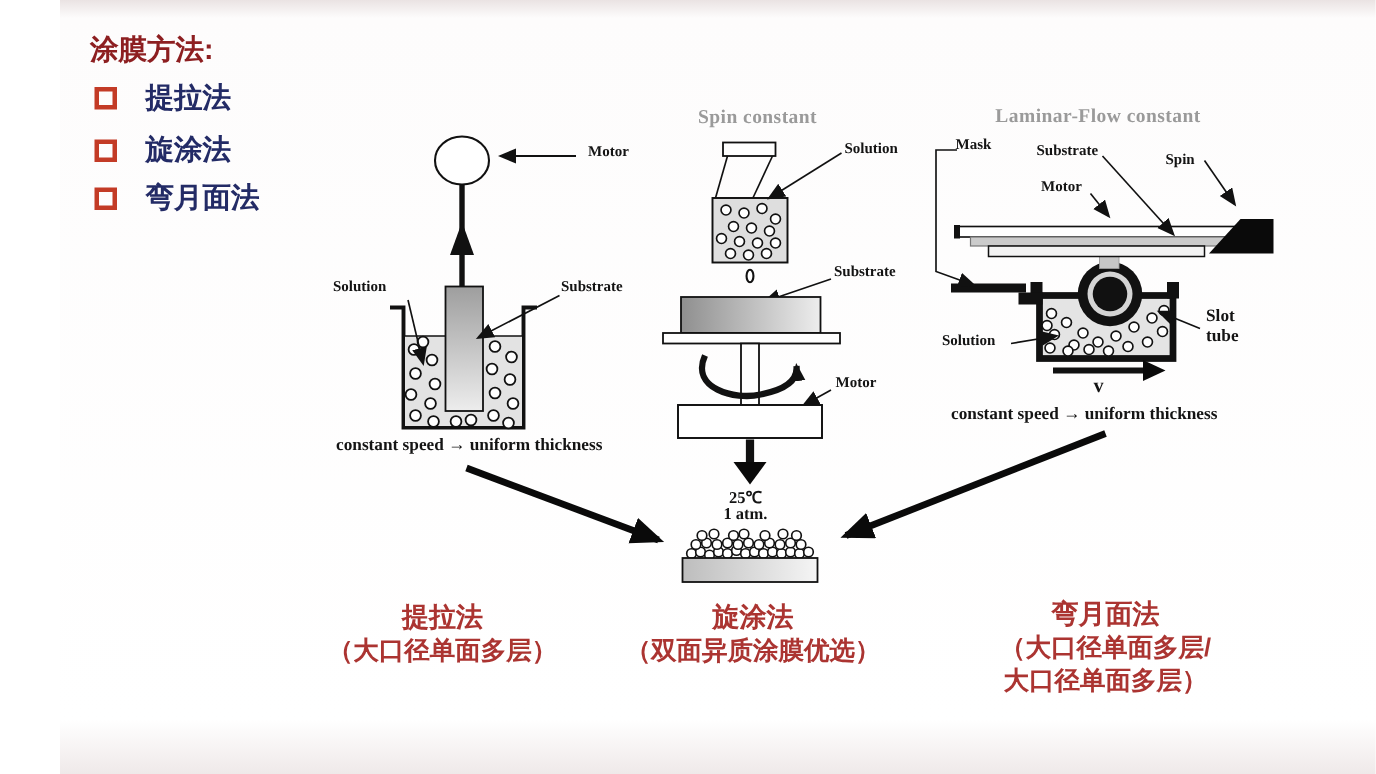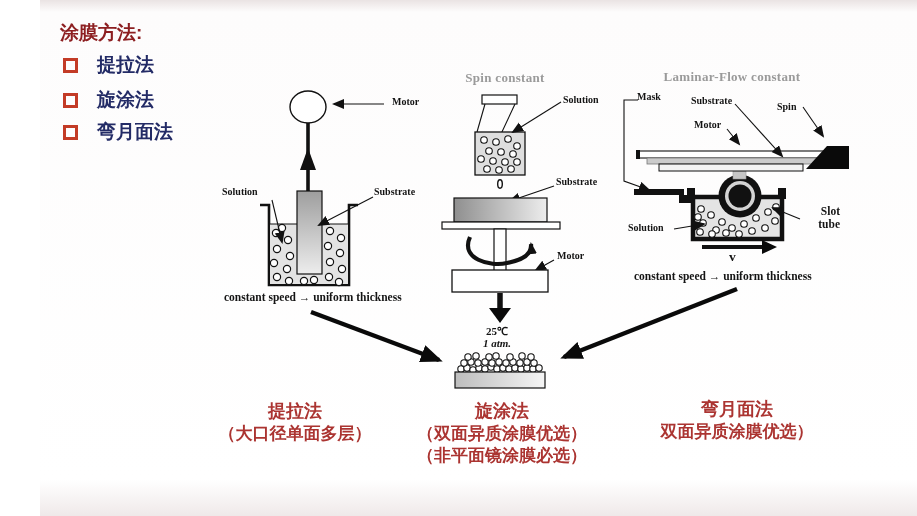--- a/index.html
+++ b/index.html
@@ -223,39 +223,39 @@
   <div class="abs serif lbl" style="left:352px;top:96px;">Motor</div>
   <div class="abs serif lbl" style="left:182px;top:186px;">Solution</div>
   <div class="abs serif lbl" style="left:334px;top:186px;">Substrate</div>
   <div class="abs serif caption" style="left:184px;top:291px;width:200px;">constant speed → uniform thickness</div>
 
   <div class="abs serif dtitle" style="left:405px;top:70px;width:120px;">Spin constant</div>
   <div class="abs serif lbl" style="left:523px;top:94px;">Solution</div>
   <div class="abs serif lbl" style="left:516px;top:176px;">Substrate</div>
   <div class="abs serif lbl" style="left:517px;top:250px;">Motor</div>
   <div class="abs serif cond" style="left:427px;top:323px;width:60px;">25℃</div>
-  <div class="abs serif cond" style="left:427px;top:337px;width:60px;font-style:italic;">1 atm.</div>
+  <div class="abs serif cond" style="left:427px;top:337px;width:60px;">1 atm.</div>
 
   <div class="abs serif dtitle" style="left:612px;top:69px;width:160px;">Laminar-Flow constant</div>
   <div class="abs serif lbl" style="left:597px;top:91px;">Mask</div>
   <div class="abs serif lbl" style="left:651px;top:95px;">Substrate</div>
   <div class="abs serif lbl" style="left:737px;top:101px;">Spin</div>
   <div class="abs serif lbl" style="left:654px;top:119px;">Motor</div>
   <div class="abs serif lbl" style="left:588px;top:222px;">Solution</div>
-  <div class="abs serif" style="left:764px;top:205px;width:36px;font-size:11.5px;line-height:1.1;text-align:right;">Slot tube</div>
+  <div class="abs serif" style="left:764px;top:205px;width:36px;font-size:11.5px;line-height:1.1;">Slot tube</div>
   <div class="abs serif" style="left:689px;top:249px;font-size:13.5px;">v</div>
   <div class="abs serif caption" style="left:594px;top:270px;width:200px;">constant speed → uniform thickness</div>
 
   <div class="summary" style="left:145px;top:400px;">
     <div class="sname">提拉法</div>
     <div class="sline">（大口径单面多层）</div>
   </div>
   <div class="summary" style="left:352px;top:400px;">
     <div class="sname">旋涂法</div>
     <div class="sline">（双面异质涂膜优选）</div>
-    <div class="sline">（非平面镜涂膜必选）</div>
   </div>
   <div class="summary" style="left:587px;top:398px;">
     <div class="sname">弯月面法</div>
-    <div class="sline">双面异质涂膜优选）</div>
+    <div class="sline">（大口径单面多层/</div>
+    <div class="sline">大口径单面多层）</div>
   </div>
 
 </div>
 
 </body></html>

